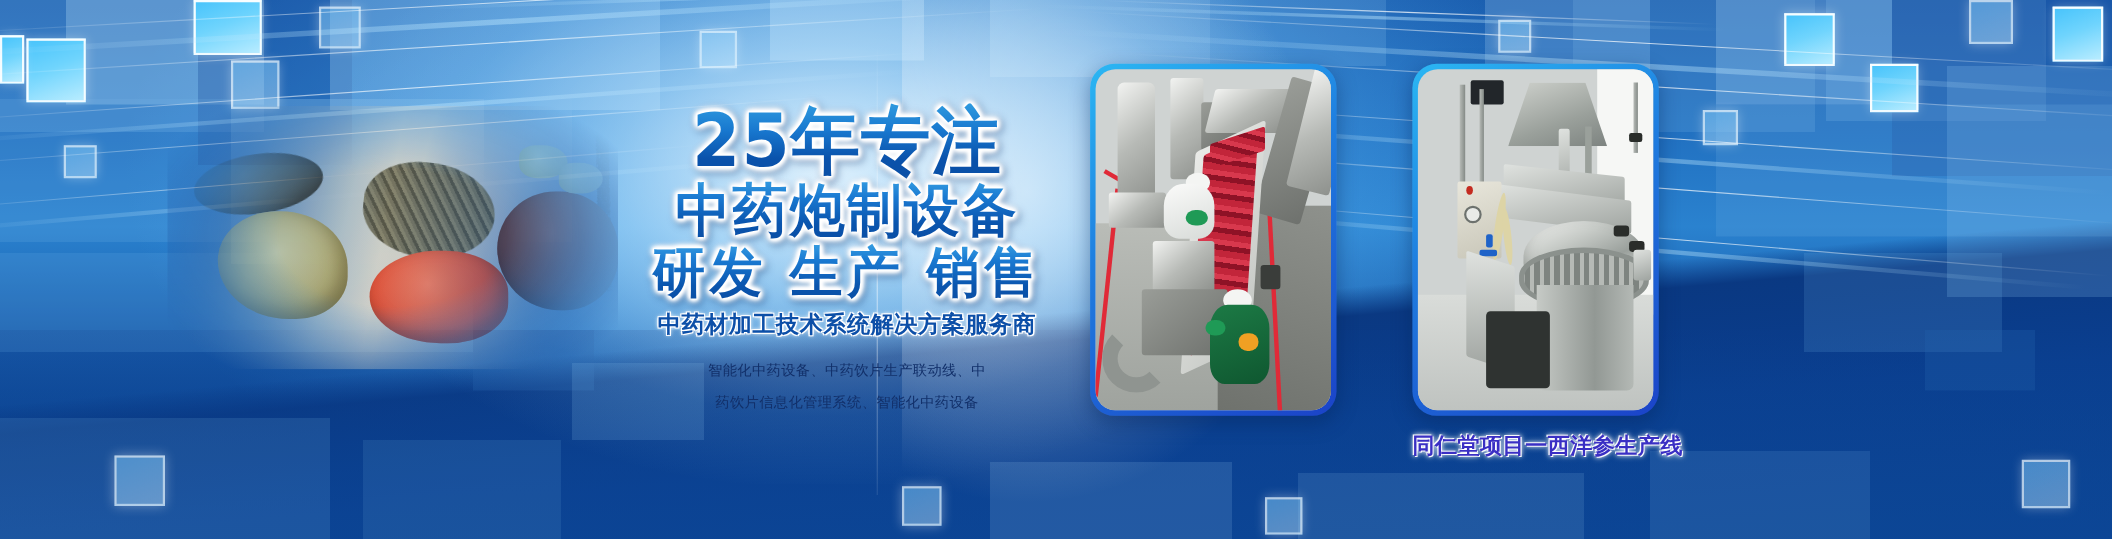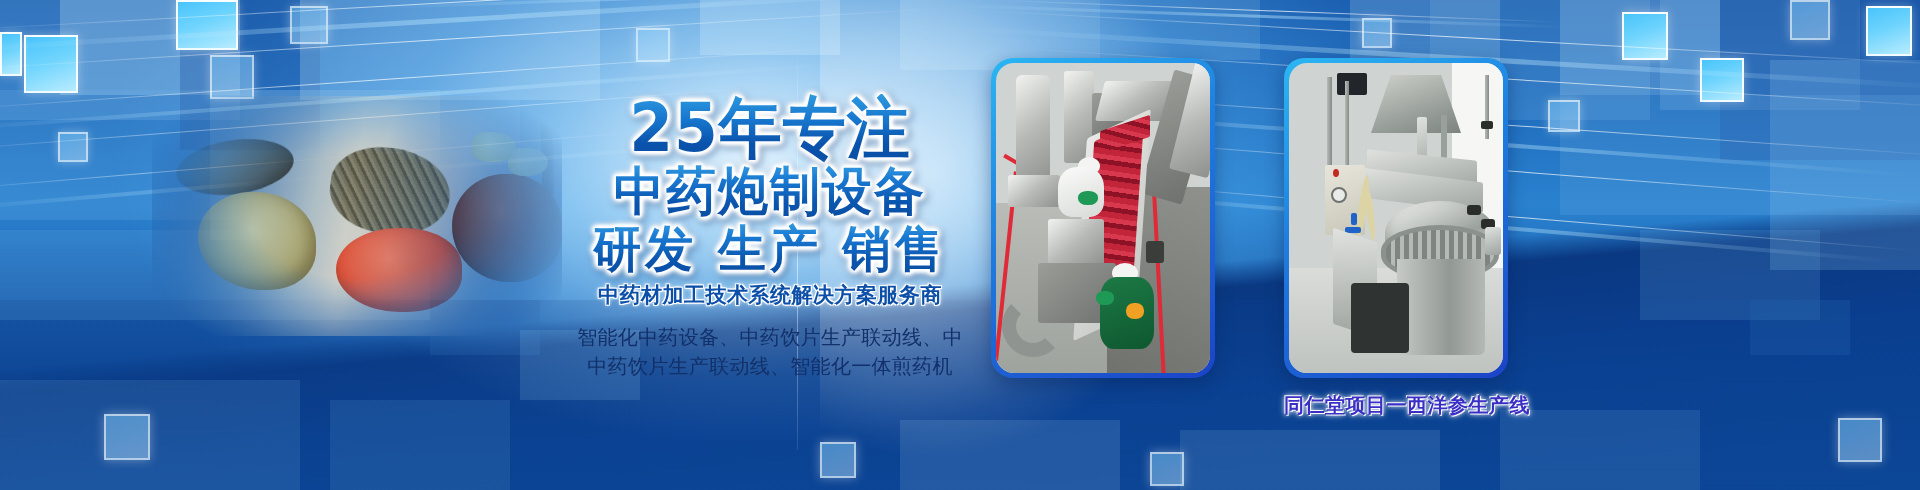--- a/index.html
+++ b/index.html
@@ -165,21 +165,21 @@
   .h-sub{
     margin-top:5px;
     font-size:21px; font-weight:bold; letter-spacing:.5px;
     color:#0c4fa8;
     text-shadow:
       0 0 3px #fff, 0 0 5px #fff,
       1px 1px 0 #fff, -1px -1px 0 #fff, 1px -1px 0 #fff, -1px 1px 0 #fff;
   }
   .h-desc{
     margin-top:14px;
-    font-size:20px; line-height:29px; letter-spacing:.3px;
+    font-size:13px; line-height:29px; letter-spacing:.3px;
     color:#12306a;
     font-weight:500;
   }
   .h-desc div{ white-space:nowrap; }
 
   
   .card{
     position:absolute;
     border-radius:22px;
     padding:5px;
@@ -343,21 +343,21 @@
     <div class="herb-tint"></div>
   </div>
 
   <div class="headline">
     <div class="h-line1">25年专注</div>
     <div class="h-line2">中药炮制设备</div>
     <div class="h-line3">研发 生产 销售</div>
     <div class="h-sub">中药材加工技术系统解决方案服务商</div>
     <div class="h-desc">
       <div>智能化中药设备、中药饮片生产联动线、中</div>
-      <div>中药饮片生产联动线、智能化一体煎药机</div>
+      <div>药饮片信息化管理系统、智能化中药设备</div>
     </div>
   </div>
 
   <div class="card" style="left:991px; top:58px; width:224px; height:320px;">
     <div class="photo pA">
       <div class="floor"></div>
       <div class="floor2"></div>
 
       <div class="redline" style="left:8px;  top:108px; width:4px;  height:190px; transform:rotate(6deg);"></div>
       <div class="redline" style="left:4px;  top:106px; width:62px; height:4px; transform:rotate(30deg);"></div>
@@ -389,21 +389,21 @@
         <div class="wgreen" style="left:104px; top:214px; width:54px; height:72px;"></div>
         <div class="wglove" style="left:100px; top:228px; width:18px; height:14px;"></div>
         <div class="wglove" style="left:130px; top:240px; width:18px; height:16px; background:#f0a023;"></div>
       </div>
 
       <div class="pipe" style="left:6px; top:232px; width:62px; height:62px;"></div>
       <div class="steelD" style="left:150px; top:178px; width:18px; height:22px; background:#3a3d3a;"></div>
     </div>
   </div>
 
-  <div class="card" style="left:1284px; top:58px; width:224px; height:320px;border-radius:20px;">
+  <div class="card" style="left:1284px; top:58px; width:224px; height:320px;">
     <div class="photo pB">
       <div class="wallR"></div>
       <div class="floorB"></div>
 
       <div class="sign" style="left:48px; top:10px; width:30px; height:22px;"></div>
       <div class="post" style="left:38px; top:14px;  width:5px;  height:138px;"></div>
       <div class="post" style="left:56px; top:18px; width:4px;  height:120px;"></div>
       <div class="post" style="left:196px; top:12px; width:4px; height:64px;"></div>
       <div class="valve" style="left:192px; top:58px; width:12px; height:8px; border-radius:2px;"></div>
 

